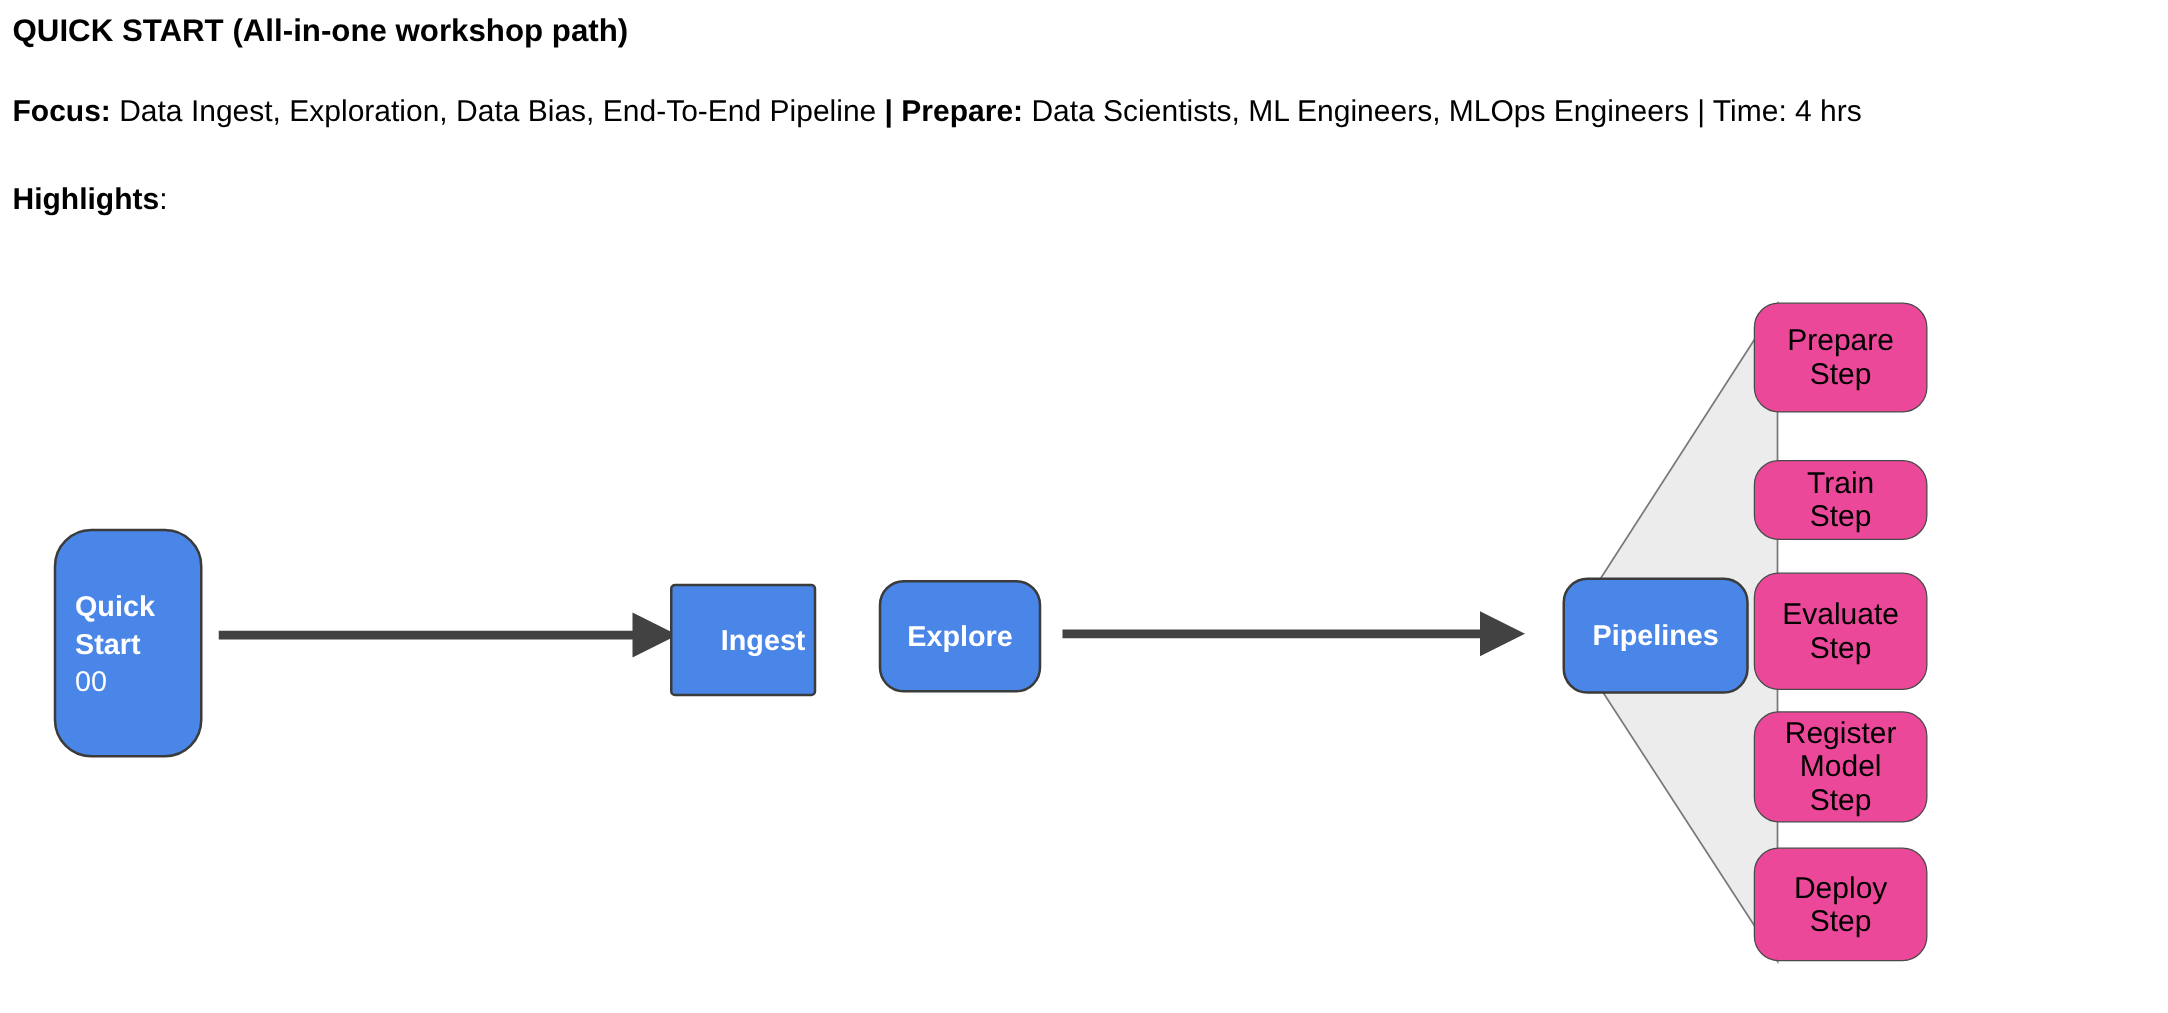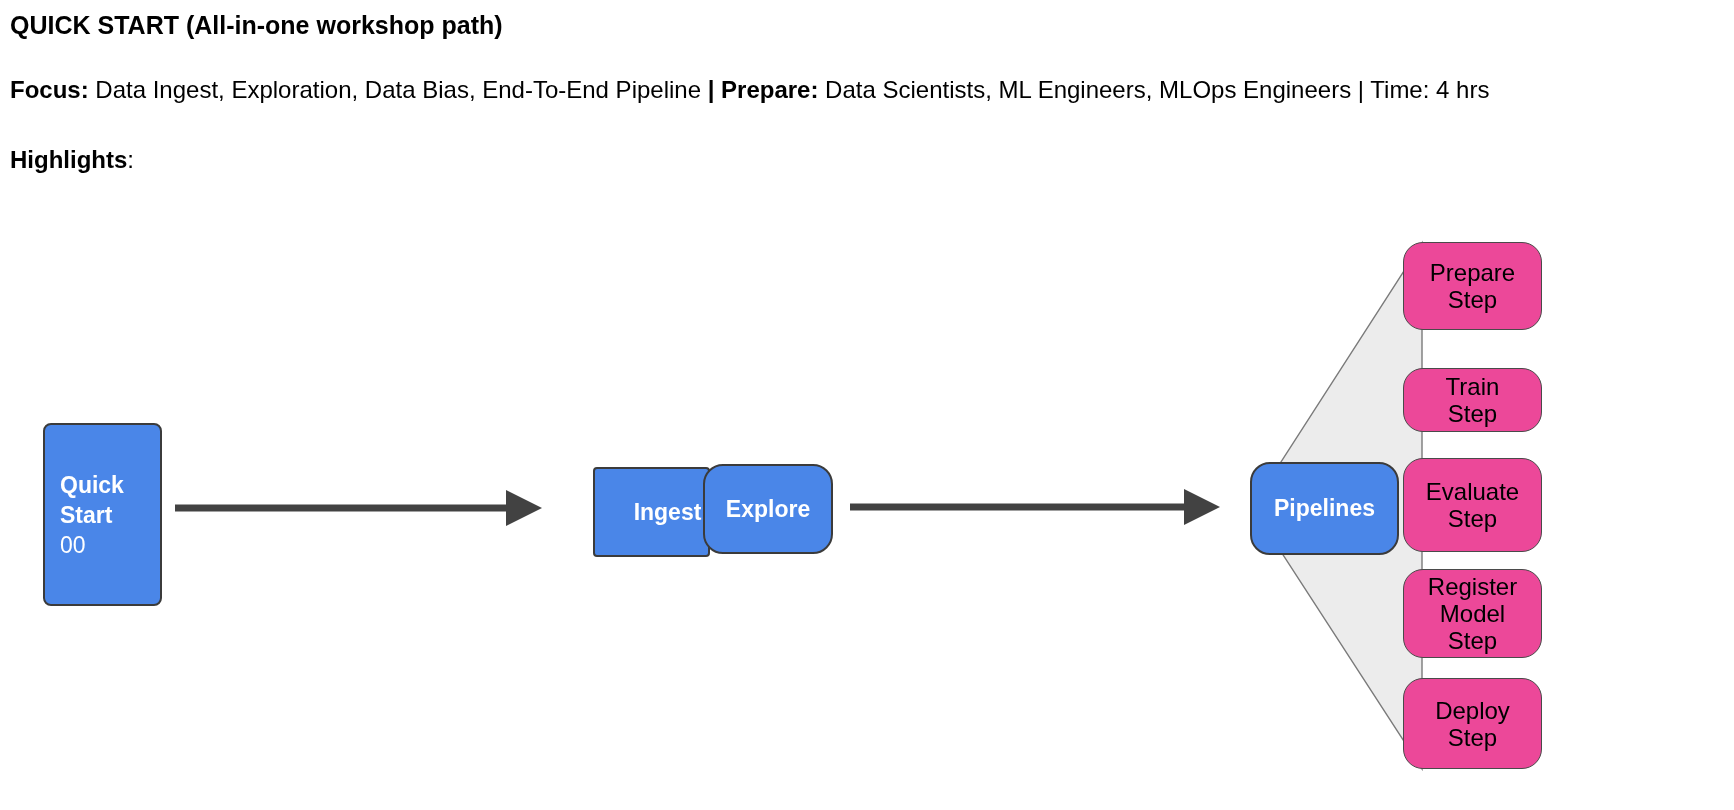--- a/index.html
+++ b/index.html
@@ -23,24 +23,24 @@
   .hline b{font-weight:bold;}
 
   .node{
     position:absolute;box-sizing:border-box;z-index:3;
     background:var(--node-blue,#4a86e8);
     border:2px solid var(--node-border,#3b3b3b);
     color:var(--node-text,#ffffff);
     font-weight:bold;font-size:23px;
     display:flex;align-items:center;justify-content:center;
   }
-  #quickstart{left:43px;top:423px;width:119px;height:183px;border-radius:8px;justify-content:flex-start;padding-left:15px;}
+  #quickstart{left:43px;top:423px;width:119px;height:183px;border-radius:30px;justify-content:flex-start;padding-left:15px;}
   #quickstart .qs{line-height:30px;}
   #quickstart .num{font-weight:normal;}
-  #ingest{left:593px;top:467px;width:117px;height:90px;border-radius:4px;padding-left:32px;}
+  #ingest{left:536px;top:467px;width:117px;height:90px;border-radius:4px;padding-left:32px;}
   #explore{left:703px;top:464px;width:130px;height:90px;border-radius:20px;}
   #pipelines{left:1250px;top:462px;width:149px;height:93px;border-radius:20px;}
 
   .step{
     position:absolute;left:1403px;width:139px;box-sizing:border-box;z-index:3;
     background:#ec4899;
     border:1.5px solid var(--step-border,#4a4a4a);
     border-radius:20px;
     color:var(--text-color,#000);
     font-size:24px;line-height:27px;

